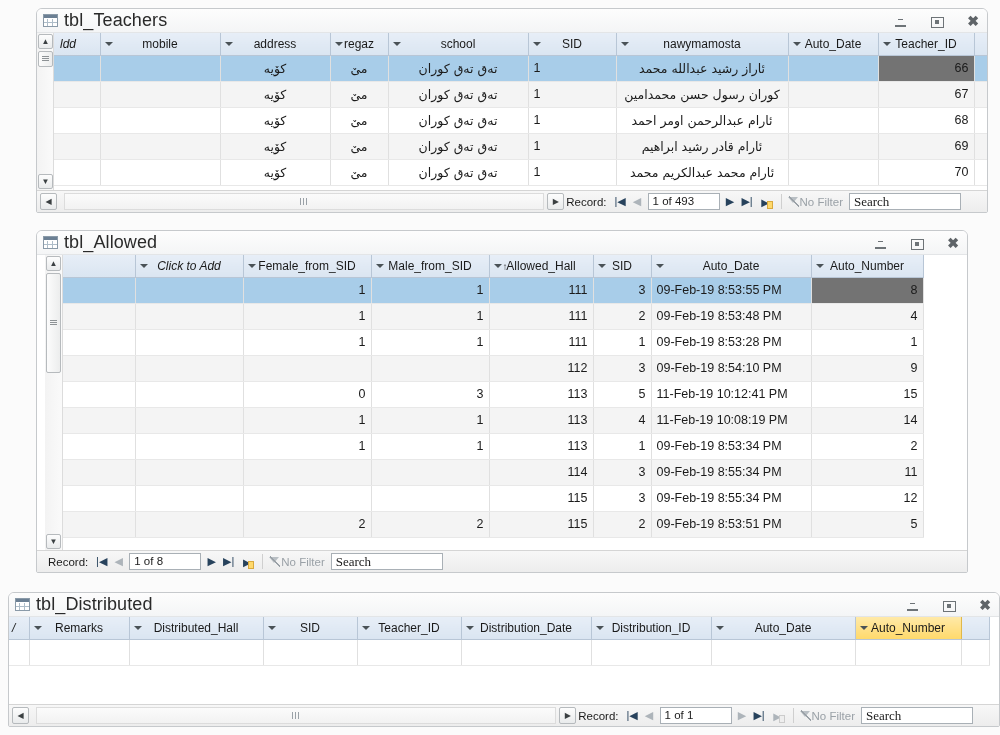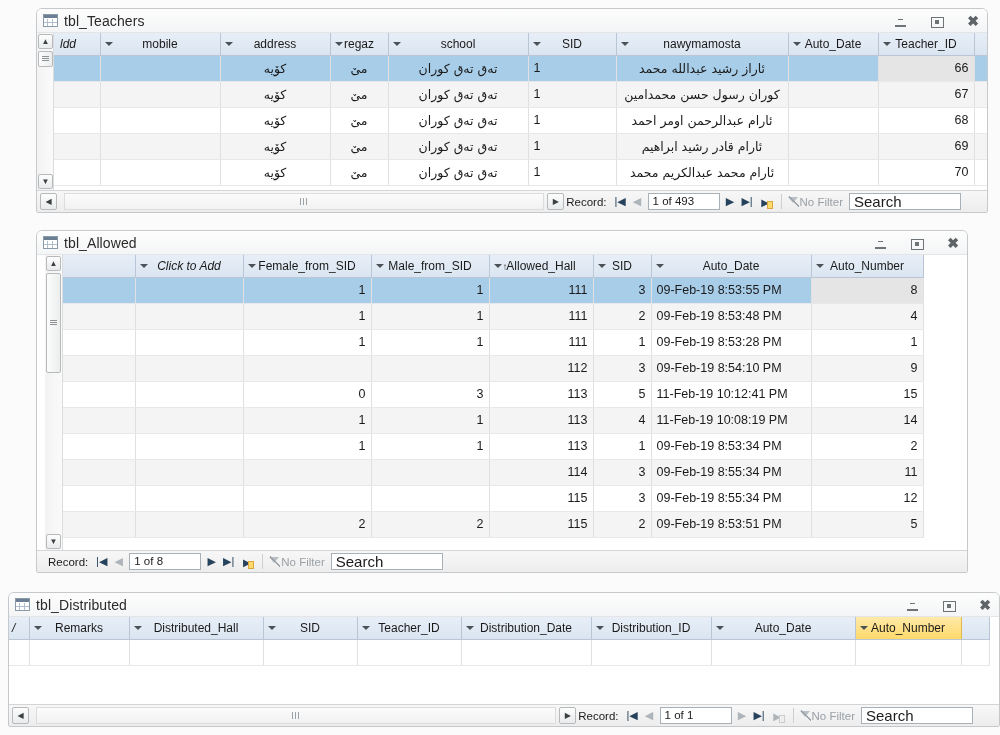--- a/index.html
+++ b/index.html
@@ -47,21 +47,21 @@
   }
   .tbl-icon::after {
     content: "";
     position: absolute; left: 0; top: 4px; right: 0; bottom: 0;
     background:
       linear-gradient(to right, transparent 3px, #aebdc9 3px, #aebdc9 4px, transparent 4px),
       linear-gradient(to right, transparent 8px, #aebdc9 8px, #aebdc9 9px, transparent 9px),
       linear-gradient(to bottom, transparent 3px, #aebdc9 3px, #aebdc9 4px, transparent 4px),
       linear-gradient(to bottom, transparent 7px, #aebdc9 7px, #aebdc9 8px, transparent 8px);
   }
-  .title-text { font-size: 14px; color: #2a2a2a; letter-spacing: .1px; text-align: right; }
+  .title-text { font-size: 18px; color: #2a2a2a; letter-spacing: .1px; text-align: right; }
   .win-btns { position: absolute; right: 6px; top: 0; height: 24px; display: flex; align-items: center; gap: 20px; }
   .win-btn { width: 16px; height: 16px; position: relative; cursor: default; }
   .wb-min::after {
     content: ""; position: absolute; left: 2px; top: 7px; width: 11px; height: 5px;
     border: 1px solid #6d7377; border-top: none; border-left: none; border-right: none;
     box-shadow: 0 -4px 0 -3px #6d7377;
     border-bottom-width: 2px;
   }
   .wb-res::after {
     content: ""; position: absolute; left: 2px; top: 4px; width: 11px; height: 9px;
@@ -133,21 +133,21 @@
     height: 26px;
     border-right: 1px solid #e0e0e0;
     border-bottom: 1px solid #e8e8e8;
     padding: 0 5px;
     font-size: 12.5px;
     overflow: hidden;
     white-space: nowrap;
   }
   tr.alt td { background: #f4f4f4; }
   tr.sel td { background: #a8cde9; }
-  tr.sel td.white-cell { background: #e5e5e5; }
+  tr.sel td.white-cell { background: #737373; }
   .num { text-align: right; }
   .ctr { }
   .rtl { direction: rtl; text-align: center; font-family: "DejaVu Sans", sans-serif; font-size: 12px; }
 
   
   .navbar {
     position: absolute; left: 0; right: 0; bottom: 0;
     height: 22px;
     background: linear-gradient(#f7f7f7, #ededed);
     border-top: 1px solid #d5d5d5;
@@ -192,21 +192,21 @@
     content: ""; position: absolute; left: 0; top: 1px;
     border-left: 5px solid transparent; border-right: 5px solid transparent;
     border-top: 6px solid #b9bfc4;
   }
   .funnel::after {
     content: ""; position: absolute; left: 1px; top: 0; width: 10px; height: 11px;
     background: linear-gradient(45deg, transparent 45%, #9aa1a7 45%, #9aa1a7 55%, transparent 55%);
   }
   .nav-search {
     width: 112px; height: 17px; background: #fff; border: 1px solid #a9b0b6;
-    margin-left: 6px; line-height: 15px; padding-left: 4px; font-size: 15px;
+    margin-left: 6px; line-height: 15px; padding-left: 4px; font-size: 13px; font-family: Liberation Serif, serif;
   }
   .hscroll-area {
     flex: 1; height: 17px; margin: 0 3px;
     display: flex; align-items: center; justify-content: center;
     position: relative;
   }
   .hscroll-track {
     position: absolute; left: 0; right: 0; top: 0; bottom: 0;
     background: linear-gradient(#fbfbfb, #f2f2f2);
     border: 1px solid #dcdcdc;

